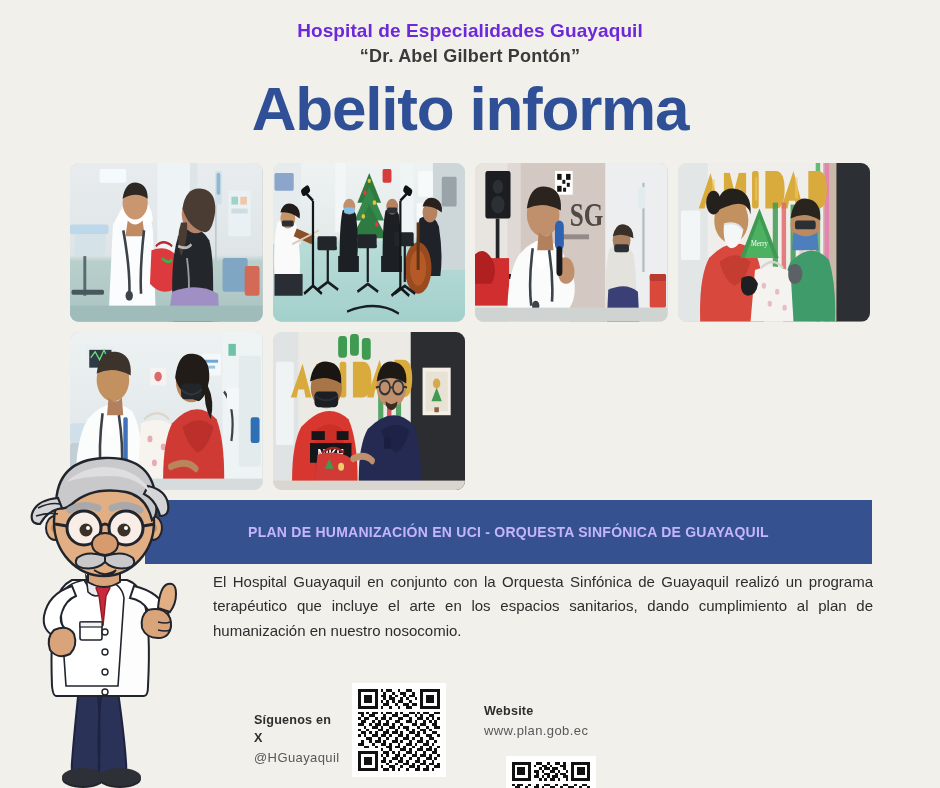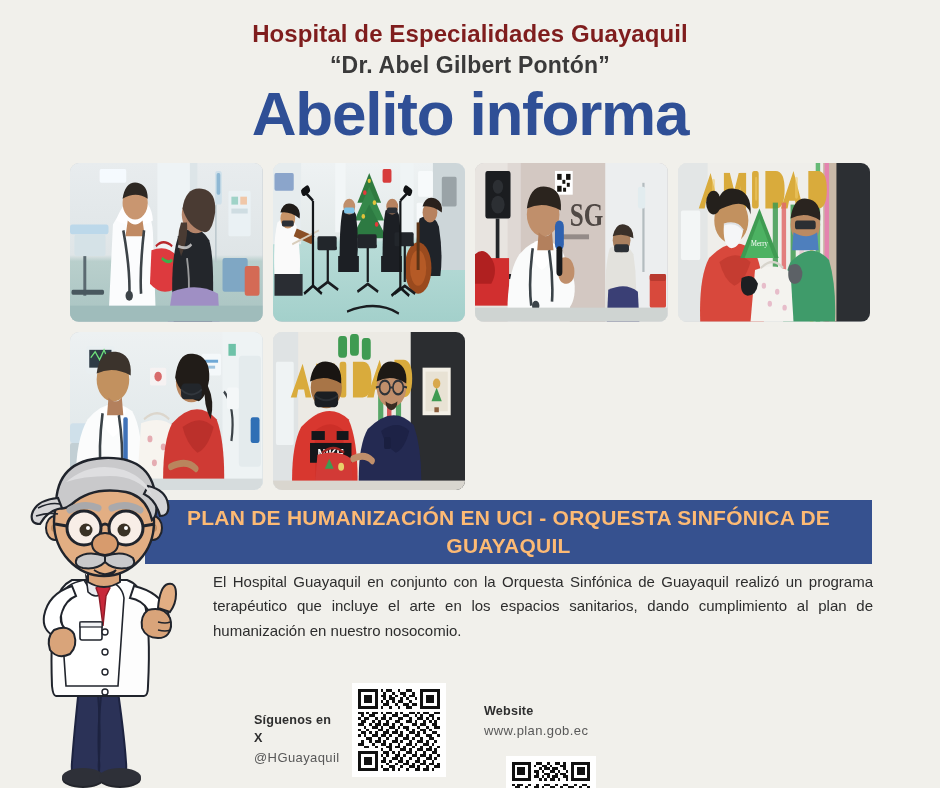--- a/index.html
+++ b/index.html
@@ -19,40 +19,41 @@
     height: 788px;
     background: #f1f0eb;
   }
 
   
   .header {
     padding-top: 18px;
     text-align: center;
   }
   .hdr-line1 {
-    font-size: 24px;
+    font-size: 19px;
     font-weight: bold;
-    color: #7f1d1d;
+    color: #6d28d9;
     letter-spacing: .1px;
     line-height: 1.35;
   }
   .hdr-line2 {
-    font-size: 23px;
+    font-size: 18px;
     font-weight: bold;
     color: #3a3a3a;
     letter-spacing: .2px;
     line-height: 1.3;
     margin-top: 1px;
   }
   .hdr-title {
     font-size: 62px;
     font-weight: bold;
     color: #2f4f96;
     letter-spacing: -1.2px;
     line-height: 1.05;
+    margin-top: 8px;
   }
 
   
   .photo-grid {
     position: absolute;
     left: 70px;
     top: 163px;
     width: 800px;
     height: 327px;
     display: grid;
@@ -75,22 +76,22 @@
     top: 500px;
     width: 727px;
     height: 64px;
     background: #36518f;
     display: flex;
     align-items: center;
     justify-content: center;
     z-index: 3;
   }
   .banner-text {
-    color: #fdba74;
-    font-size: 21px;
+    color: #c4b5fd;
+    font-size: 14px;
     font-weight: bold;
     text-align: center;
     line-height: 1.35;
     letter-spacing: .25px;
     padding: 0 30px;
   }
 
   
   .body-copy {
     position: absolute;

